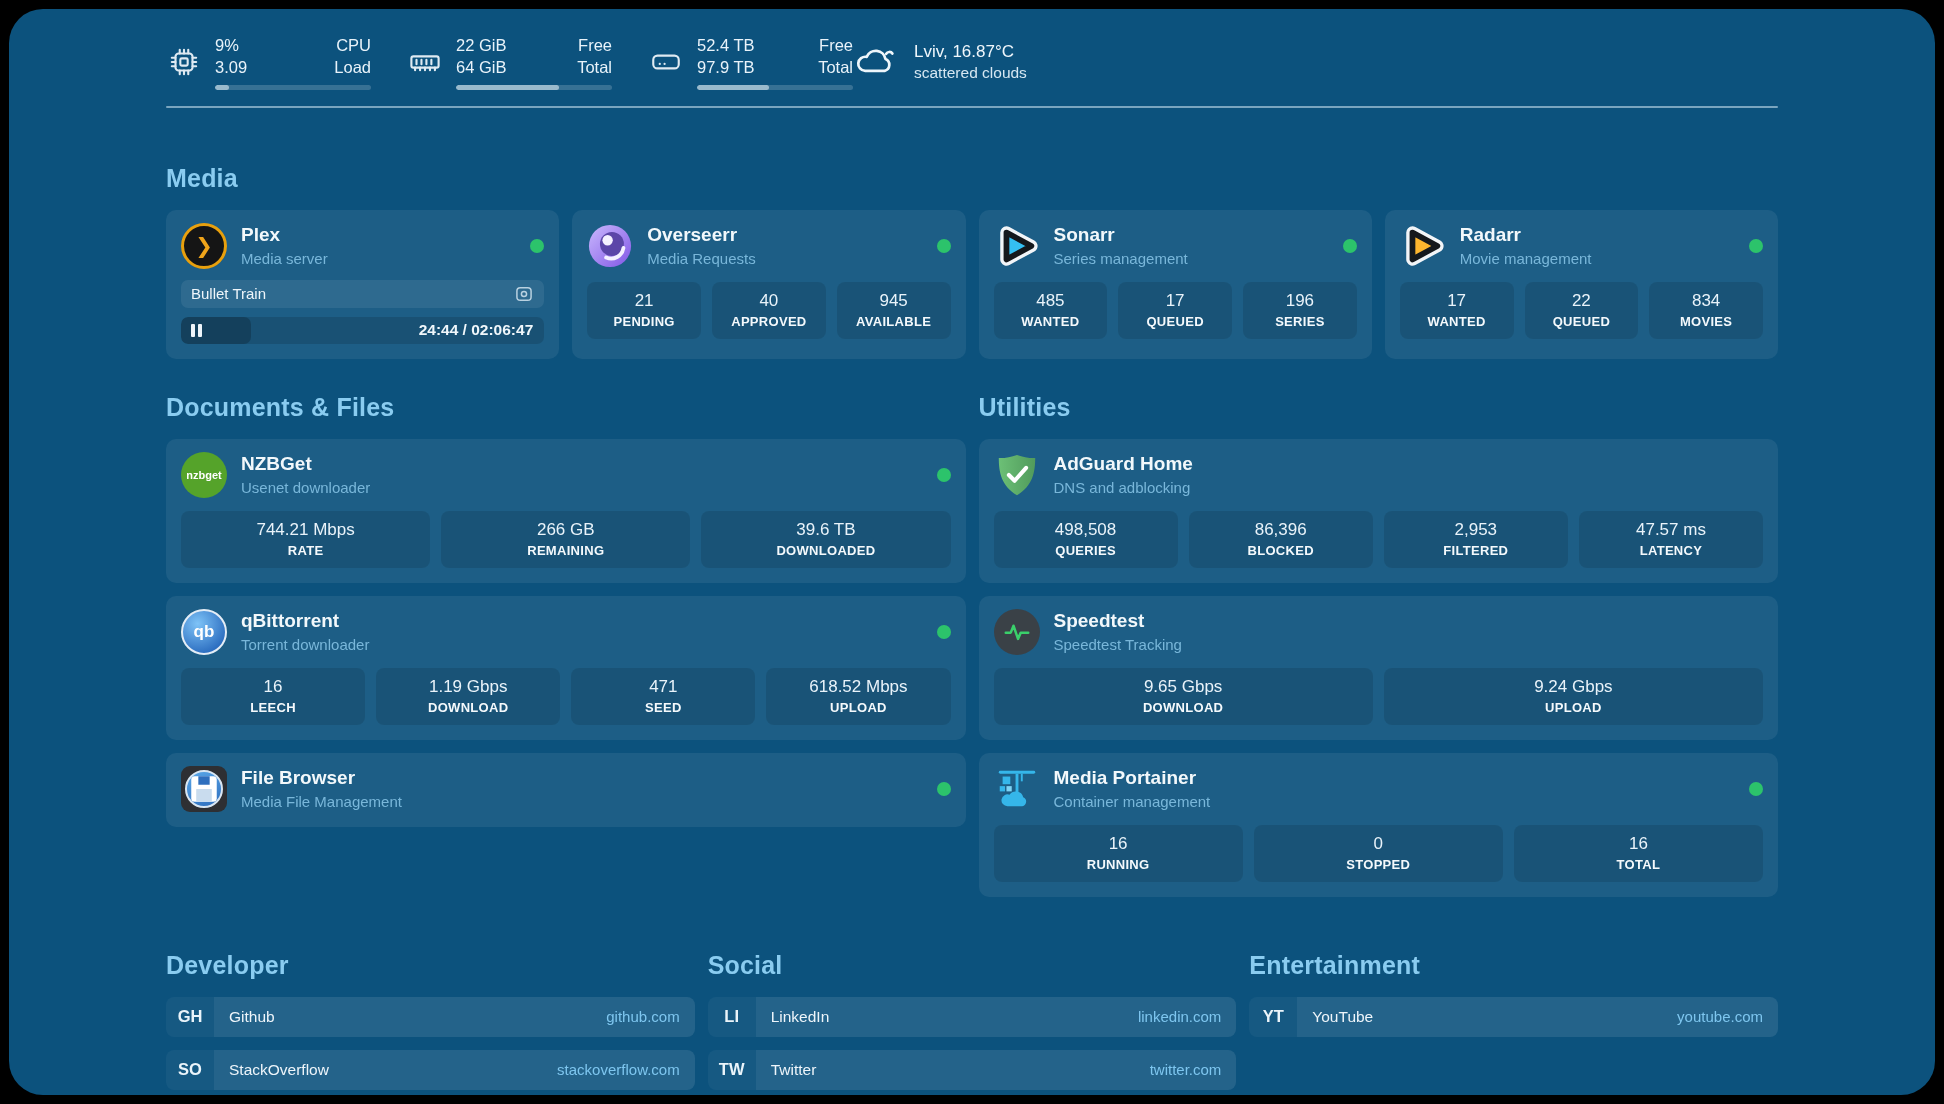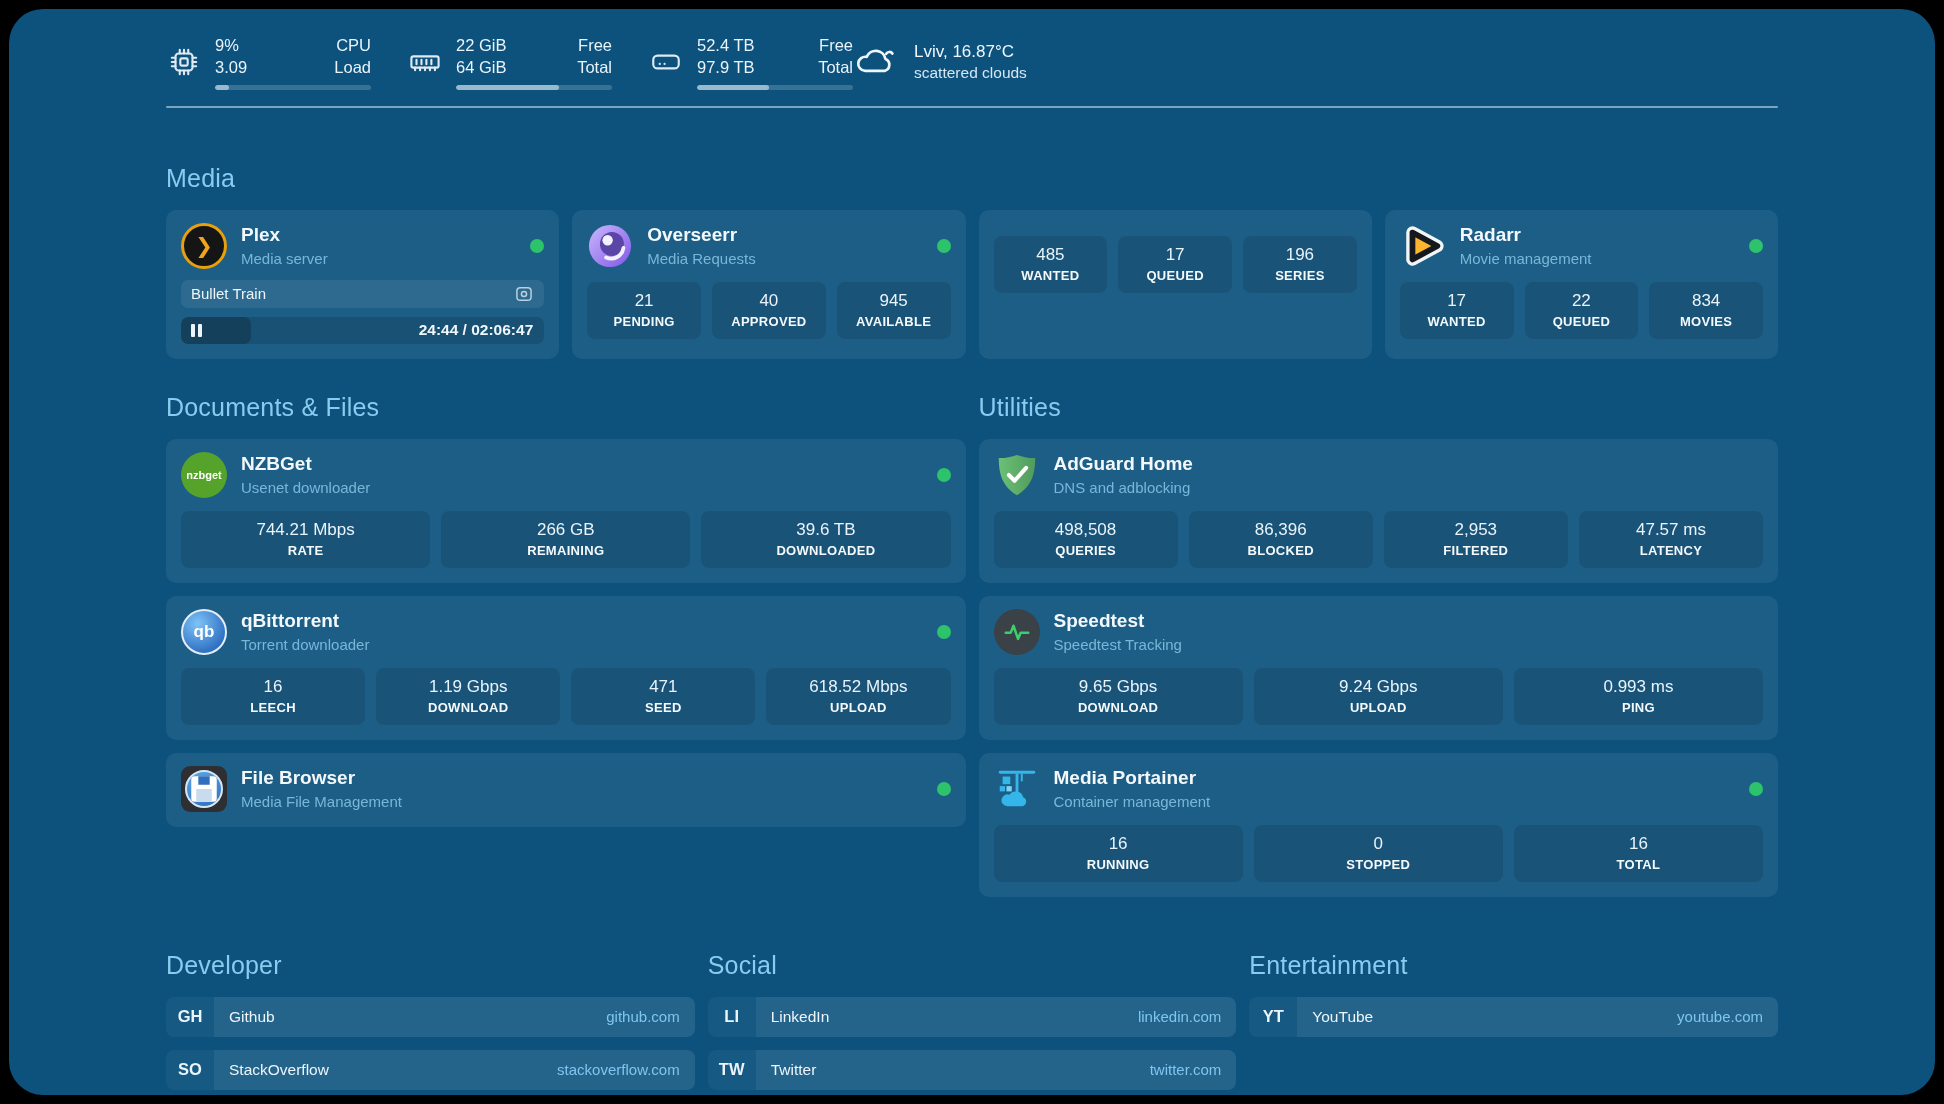--- a/index.html
+++ b/index.html
@@ -31,21 +31,21 @@
     font-size:16.5px; font-family:inherit; cursor:pointer; }
 
   .weather { display:flex; align-items:center; gap:15px; }
   .weather svg { width:46px; height:34px; }
   .w-loc { font-size:17px; color:#f0f7fc; }
   .w-cond { font-size:15.5px; color:#d6e7f2; margin-top:2px; }
 
   .divider { margin-top:16px; height:2px; background:rgba(214,234,246,0.55); border-radius:1px; }
 
   
-  h2.section-title { font-size:25px; font-weight:400; color:#8accf0; margin-bottom:17px; letter-spacing:0.2px; }
+  h2.section-title { font-size:25px; font-weight:700; color:#8accf0; margin-bottom:17px; letter-spacing:0.2px; }
   .media-section { margin-top:56px; }
   .grid4 { display:grid; grid-template-columns:repeat(4,1fr); gap:13px; }
   .twocol { margin-top:34px; display:grid; grid-template-columns:1fr 1fr; gap:13px; align-items:start; }
   .col-cards { display:flex; flex-direction:column; gap:13px; }
 
   .card { background:rgba(255,255,255,0.07); border-radius:10px; padding:13px 15px 15px; }
   .card-head { display:flex; align-items:center; gap:14px; }
   .titles { min-width:0; }
   .title { font-size:19px; font-weight:600; color:#f2f8fb; line-height:1.2; }
   .subtitle { font-size:15px; color:#79b7da; margin-top:3px; }
@@ -258,20 +258,33 @@
             <div class="stat-l">APPROVED</div>
           </div>
           <div class="stat">
             <div class="stat-v">945</div>
             <div class="stat-l">AVAILABLE</div>
           </div>
         </div>
       </div>
 
       <div class="card">
+        <div class="card-head">
+          <span class="icon">
+            <svg viewBox="0 0 48 48">
+              <path d="M13 10 L39 24 L13 38 Z" fill="none" stroke="#f2f5f8" stroke-width="13" stroke-linejoin="round"></path>
+              <path d="M13 10 L39 24 L13 38 Z" fill="#34bff2" stroke="#15181c" stroke-width="6" stroke-linejoin="round"></path>
+            </svg>
+          </span>
+          <div class="titles">
+            <div class="title">Sonarr</div>
+            <div class="subtitle">Series management</div>
+          </div>
+          <span class="dot"></span>
+        </div>
         <div class="stats">
           <div class="stat">
             <div class="stat-v">485</div>
             <div class="stat-l">WANTED</div>
           </div>
           <div class="stat">
             <div class="stat-v">17</div>
             <div class="stat-l">QUEUED</div>
           </div>
           <div class="stat">
@@ -450,24 +463,20 @@
           </div>
           <div class="stats">
             <div class="stat">
               <div class="stat-v">9.65 Gbps</div>
               <div class="stat-l">DOWNLOAD</div>
             </div>
             <div class="stat">
               <div class="stat-v">9.24 Gbps</div>
               <div class="stat-l">UPLOAD</div>
             </div>
-            <div class="stat">
-              <div class="stat-v">0.993 ms</div>
-              <div class="stat-l">PING</div>
-            </div>
           </div>
         </div>
 
         <div class="card">
           <div class="card-head">
             <span class="icon">
               <svg viewBox="0 0 48 48" fill="#35b6ea">
                 <rect x="5" y="5" width="38" height="3" rx="1.5"></rect>
                 <rect x="22.5" y="8" width="3" height="24"></rect>
                 <rect x="28" y="8" width="2" height="8"></rect>

